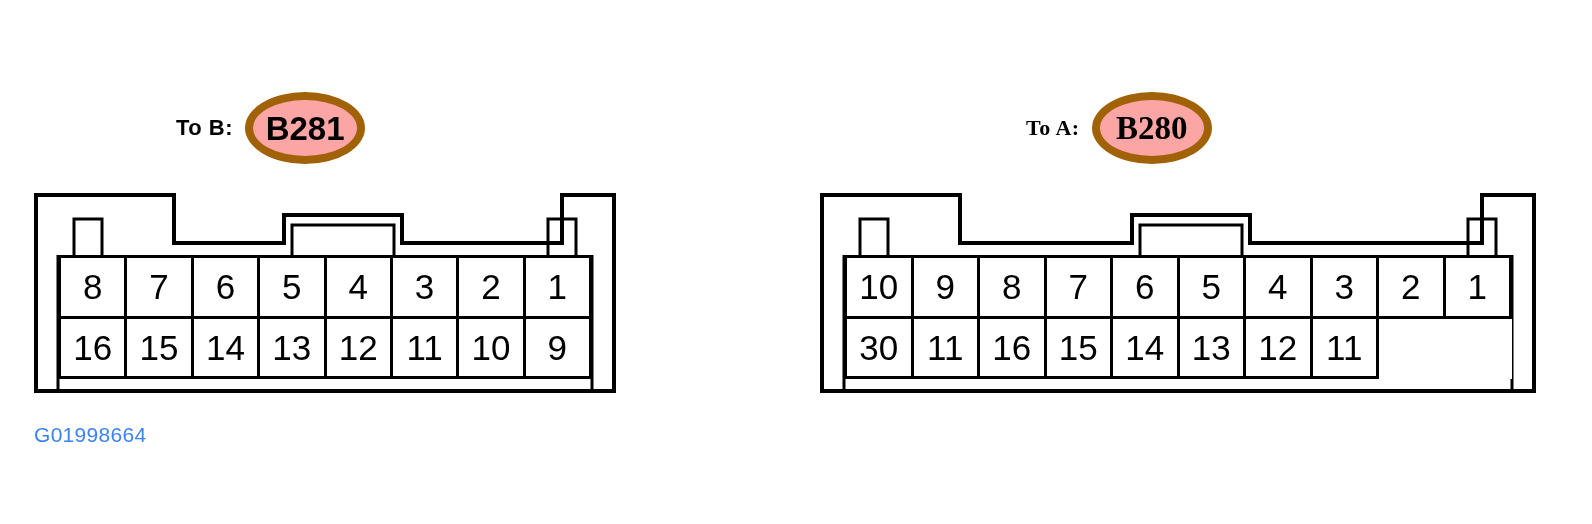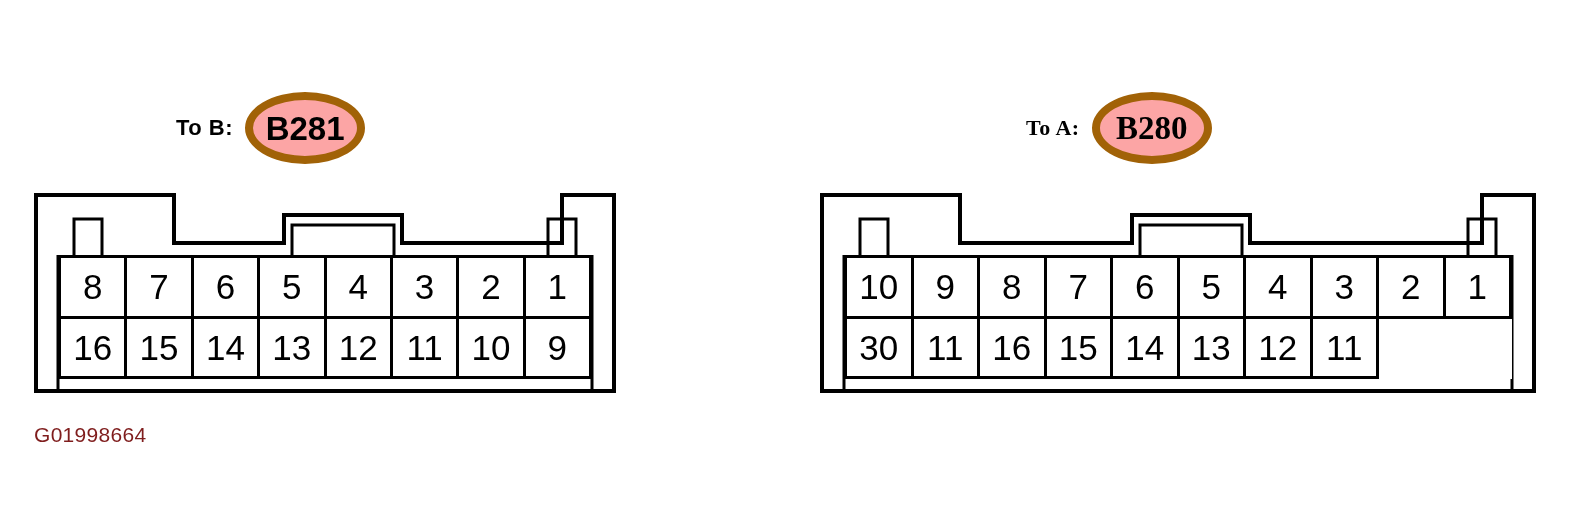--- a/index.html
+++ b/index.html
@@ -81,21 +81,21 @@
     font-weight: normal;
     line-height: 1;
     color: #000;
     background: #fff;
   }
 
   .caption {
     position: absolute;
     font-size: 21px;
     letter-spacing: 0.3px;
-    color: #7f1d1d;
+    color: #3b82f6;
   }
 </style>
 </head>
 <body>
 
 <div class="connector-block">
 
   <div class="header-row" style="left:176px; top:92px;">
     <span class="header-prefix">To B:</span>
     <span class="oval" style="width:120px; height:72px;">

